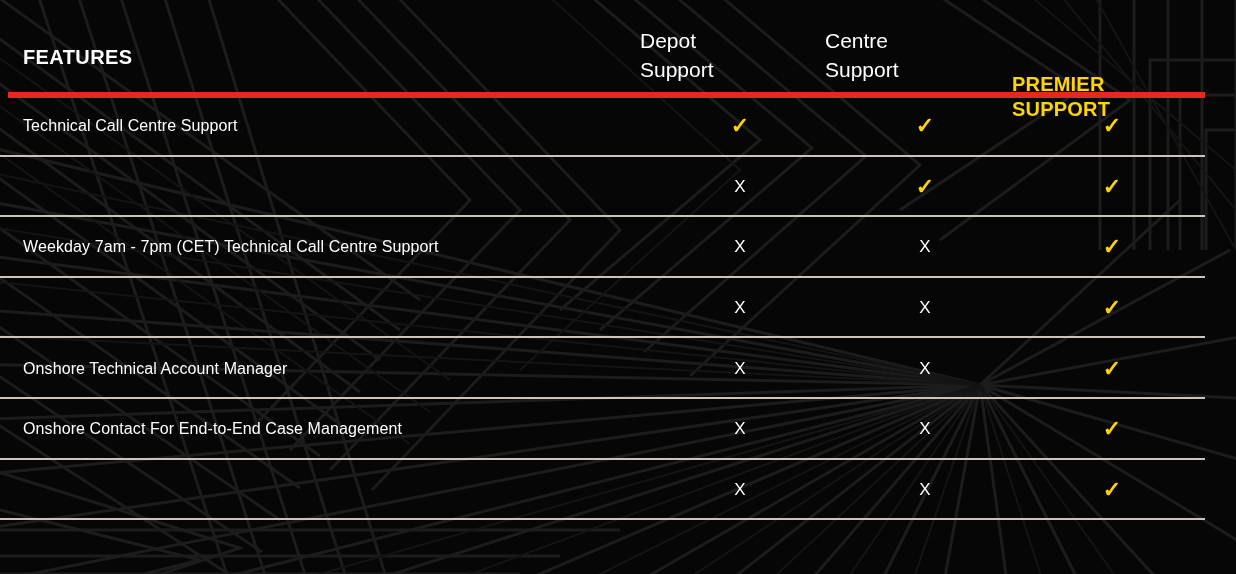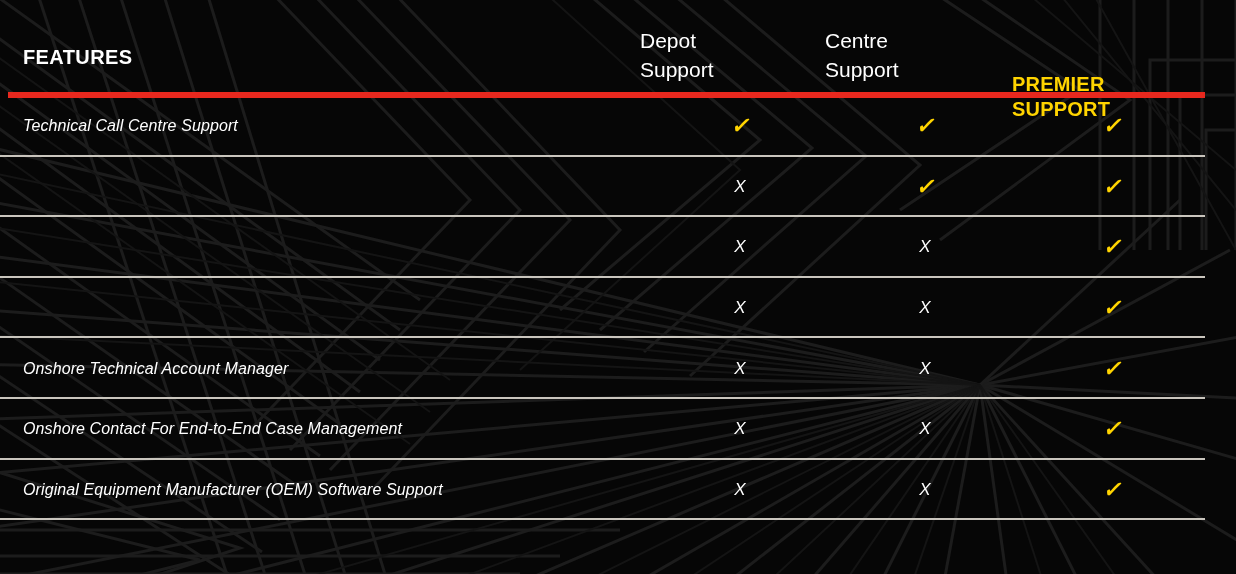--- a/index.html
+++ b/index.html
@@ -83,21 +83,20 @@
     top: 92px;
     width: 1197px;
     height: 6px;
     background: #e8281e;
     z-index: 3;
   }
 
   
   .rows {
     position: relative;
-    font-style: italic;
   }
 
   .table-row {
     position: relative;
     height: 60.6px;
     box-sizing: border-box;
   }
 
   .row-divider {
     position: absolute;
@@ -277,20 +276,21 @@
           <div class="cell yes" style="left: 1052px; color: rgb(255, 212, 0);">✓</div>
           <div class="row-divider" style="background: rgb(201, 197, 189);"></div>
         </div>
         <div class="table-row">
           <div class="cell no" style="left: 680px; color: rgb(255, 255, 255);">X</div>
           <div class="cell yes" style="left: 865px; color: rgb(255, 212, 0);">✓</div>
           <div class="cell yes" style="left: 1052px; color: rgb(255, 212, 0);">✓</div>
           <div class="row-divider" style="background: rgb(201, 197, 189);"></div>
         </div>
         <div class="table-row">
+          <div class="feature-label">Weekday 7am - 7pm (CET) Technical Call Centre Support</div>
           <div class="cell no" style="left: 680px; color: rgb(255, 255, 255);">X</div>
           <div class="cell no" style="left: 865px; color: rgb(255, 255, 255);">X</div>
           <div class="cell yes" style="left: 1052px; color: rgb(255, 212, 0);">✓</div>
           <div class="row-divider" style="background: rgb(201, 197, 189);"></div>
         </div>
         <div class="table-row">
           <div class="cell no" style="left: 680px; color: rgb(255, 255, 255);">X</div>
           <div class="cell no" style="left: 865px; color: rgb(255, 255, 255);">X</div>
           <div class="cell yes" style="left: 1052px; color: rgb(255, 212, 0);">✓</div>
           <div class="row-divider" style="background: rgb(201, 197, 189);"></div>
@@ -303,21 +303,20 @@
           <div class="row-divider" style="background: rgb(201, 197, 189);"></div>
         </div>
         <div class="table-row">
           <div class="feature-label">Onshore Contact For End-to-End Case Management</div>
           <div class="cell no" style="left: 680px; color: rgb(255, 255, 255);">X</div>
           <div class="cell no" style="left: 865px; color: rgb(255, 255, 255);">X</div>
           <div class="cell yes" style="left: 1052px; color: rgb(255, 212, 0);">✓</div>
           <div class="row-divider" style="background: rgb(201, 197, 189);"></div>
         </div>
         <div class="table-row">
-          <div class="feature-label">Original Equipment Manufacturer (OEM) Software Support</div>
           <div class="cell no" style="left: 680px; color: rgb(255, 255, 255);">X</div>
           <div class="cell no" style="left: 865px; color: rgb(255, 255, 255);">X</div>
           <div class="cell yes" style="left: 1052px; color: rgb(255, 212, 0);">✓</div>
           <div class="row-divider" style="background: rgb(201, 197, 189);"></div>
         </div>
       </div>
 
   </div>
 </div>
 

